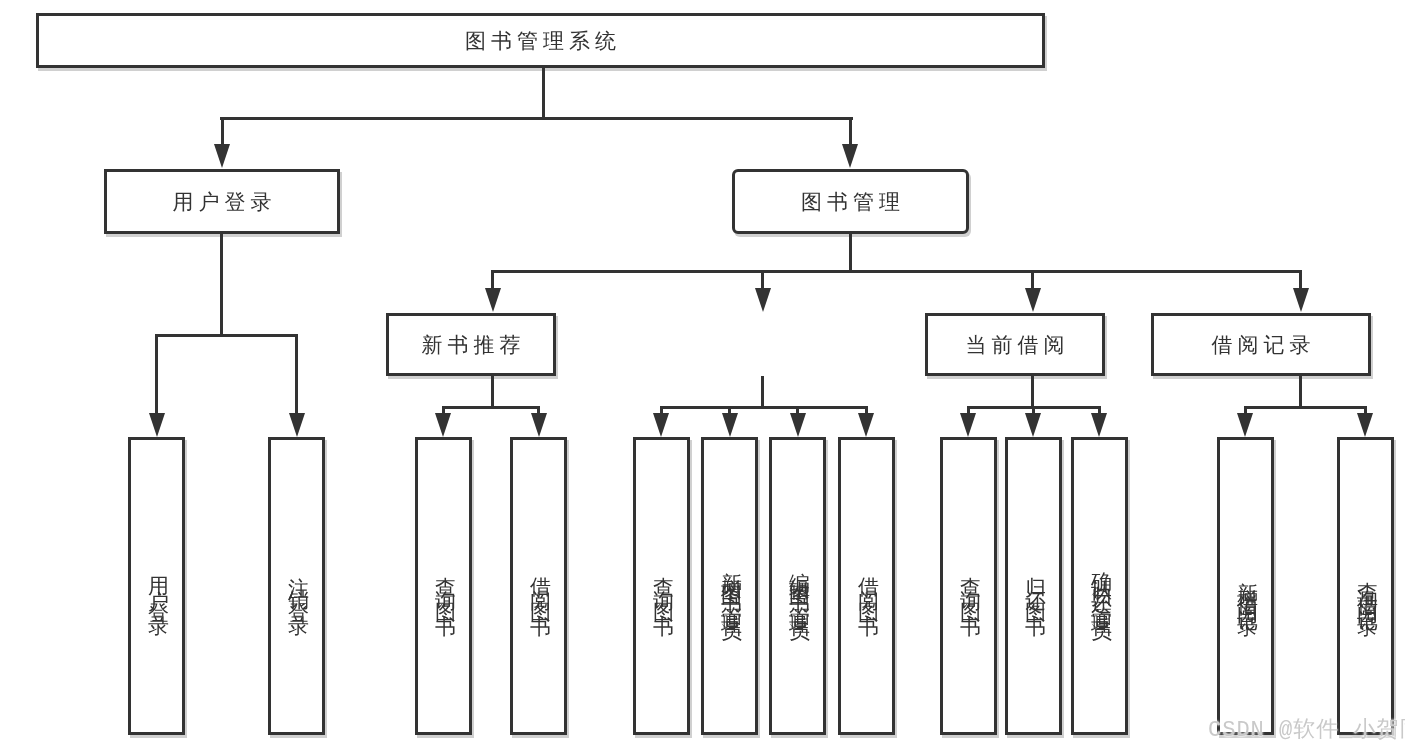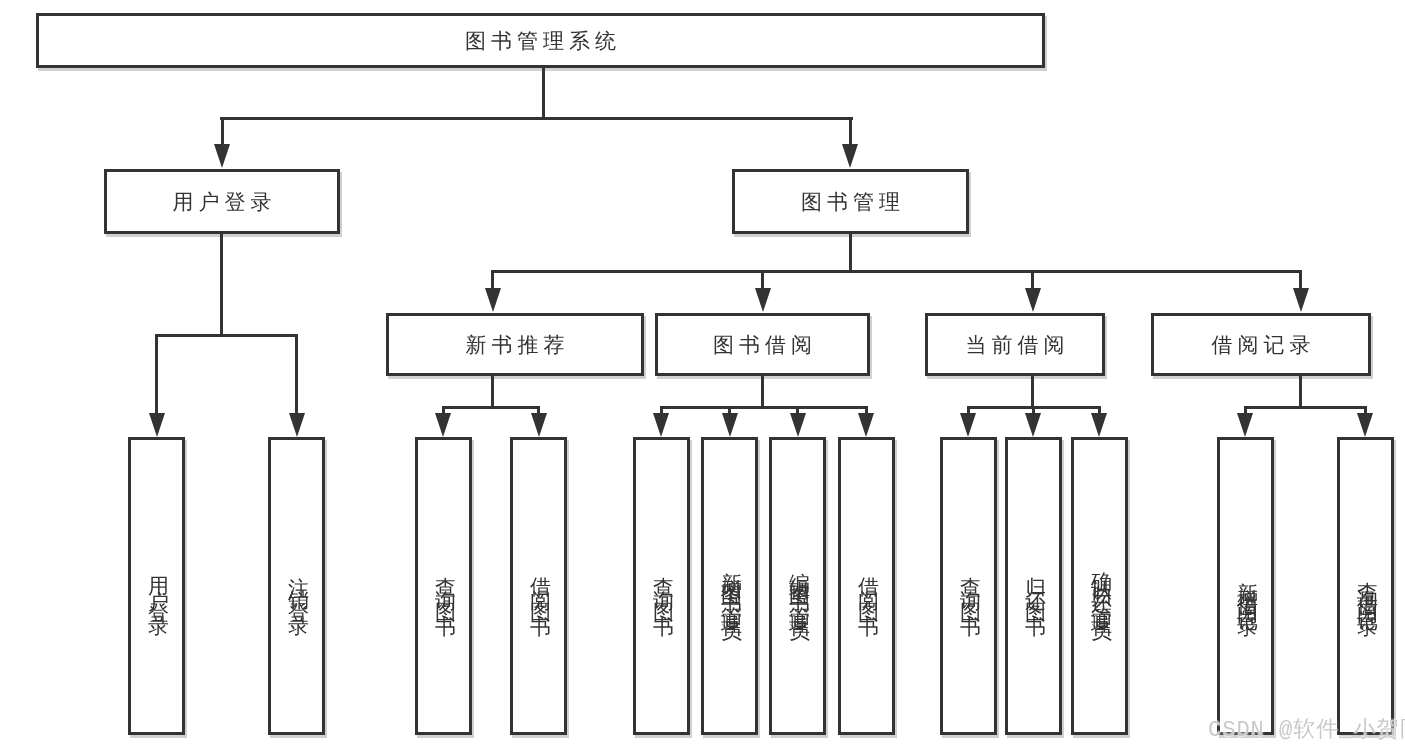--- a/index.html
+++ b/index.html
@@ -53,21 +53,21 @@
   <div class="vline" style="left:519px; top:68px; height:51px;"></div>
   <div class="hline" style="left:197px; top:117px; width:633px;"></div>
   <div class="vline" style="left:198px; top:119px; height:27px;"></div>
   <div class="arrowhead" style="left:191px; top:144px;"></div>
   <div class="vline" style="left:826px; top:119px; height:27px;"></div>
   <div class="arrowhead" style="left:819px; top:144px;"></div>
 
   <div class="box" style="left:81px; top:169px; width:236px; height:65px;">
     <span class="hlabel">用户登录</span>
   </div>
-  <div class="box" style="left:709px; top:169px; width:237px; height:65px;">
+  <div class="box" style="left:709px; top:169px; width:237px; height:65px;border-radius:6px;">
     <span class="hlabel">图书管理</span>
   </div>
 
   <div class="vline" style="left:197px; top:234px; height:102px;"></div>
   <div class="hline" style="left:132px; top:334px; width:143px;"></div>
   <div class="vline" style="left:132px; top:336px; height:78px;"></div>
   <div class="arrowhead" style="left:126px; top:413px;"></div>
   <div class="vline" style="left:272px; top:336px; height:78px;"></div>
   <div class="arrowhead" style="left:266px; top:413px;"></div>
 
@@ -75,25 +75,22 @@
   <div class="hline" style="left:468px; top:270px; width:811px;"></div>
   <div class="vline" style="left:468px; top:272px; height:18px;"></div>
   <div class="arrowhead" style="left:462px; top:288px;"></div>
   <div class="vline" style="left:738px; top:272px; height:18px;"></div>
   <div class="arrowhead" style="left:732px; top:288px;"></div>
   <div class="vline" style="left:1008px; top:272px; height:18px;"></div>
   <div class="arrowhead" style="left:1002px; top:288px;"></div>
   <div class="vline" style="left:1276px; top:272px; height:18px;"></div>
   <div class="arrowhead" style="left:1270px; top:288px;"></div>
 
-  <div class="box" style="left:363px; top:313px; width:258px; height:63px;justify-content:center;">
+  <div class="box" style="left:363px; top:313px; width:170px; height:63px;justify-content:center;">
     <span class="hlabel">新书推荐</span>
-  </div>
-  <div class="box" style="left:632px; top:313px; width:215px; height:63px;">
-    <span class="hlabel">图书借阅</span>
   </div>
   <div class="box" style="left:902px; top:313px; width:180px; height:63px;">
     <span class="hlabel">当前借阅</span>
   </div>
   <div class="box" style="left:1128px; top:313px; width:220px; height:63px;">
     <span class="hlabel">借阅记录</span>
   </div>
 
   <div class="vline" style="left:468px; top:376px; height:32px;"></div>
   <div class="hline" style="left:419px; top:406px; width:98px;"></div>

